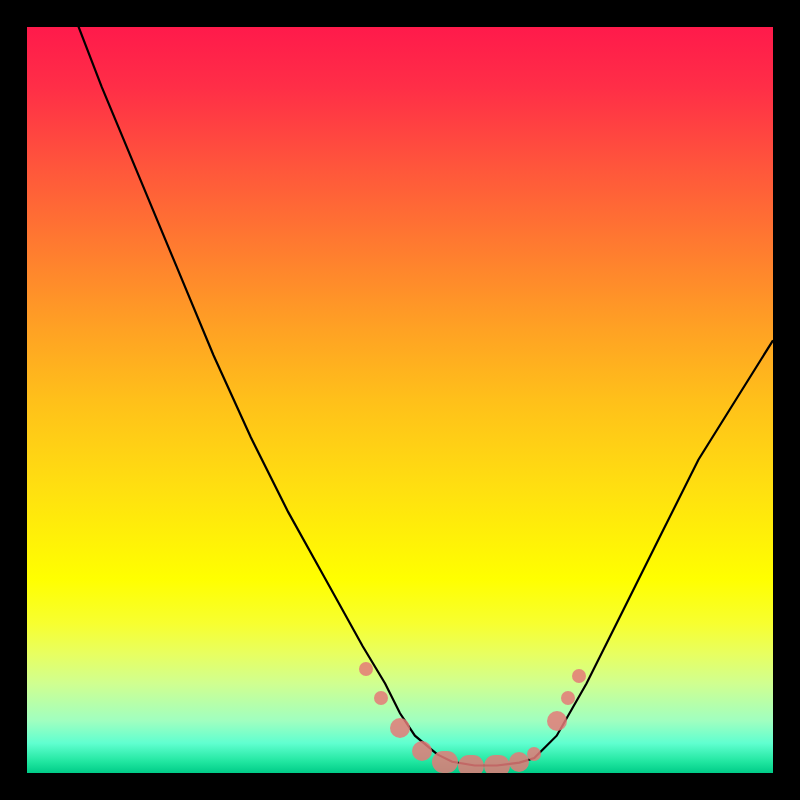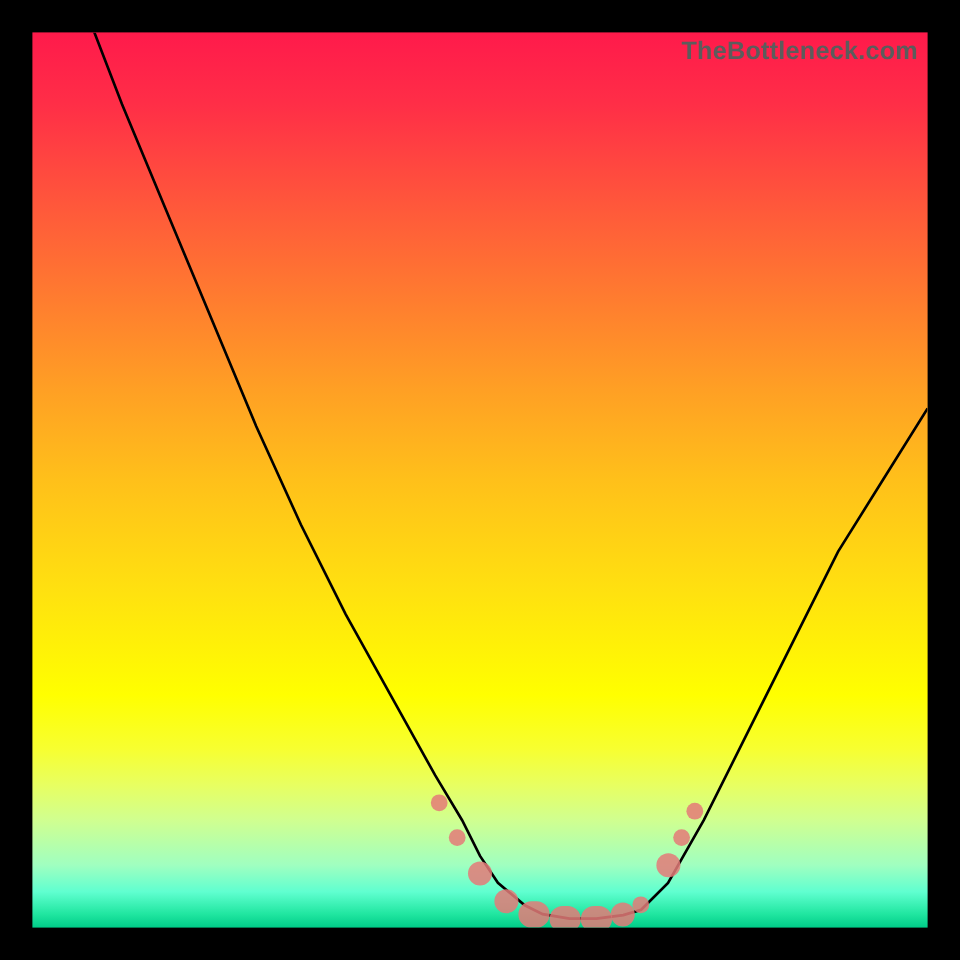--- a/index.html
+++ b/index.html
@@ -67,21 +67,20 @@
     transform: translate(-50%, -50%);
   }
   .marker.big { width: 26px; height: 22px; border-radius: 12px; }
   .marker.small { width: 14px; height: 14px; }
 </style>
 </head>
 <body>
 
 <div class="frame">
   <div class="plot">
-    <div class="watermark">TheBottleneck.com</div>
     <svg class="curve" viewBox="0 0 746 746" preserveAspectRatio="none">
       <path id="curve-path" fill="none" stroke="#000" stroke-width="2.2" d="M37.3 -37.3 L74.6 59.7 L111.9 149.2 L149.2 238.7 L186.5 328.2 L223.8 410.3 L261.1 484.9 L298.4 552.0 L335.7 619.2 L358.1 656.5 L373.0 686.3 L387.9 708.7 L410.3 727.4 L425.2 734.8 L447.6 738.5 L470.0 738.5 L492.4 735.6 L507.3 731.1 L529.7 708.7 L559.5 656.5 L596.8 581.9 L634.1 507.3 L671.4 432.7 L708.7 373.0 L746.0 313.3"></path>
     </svg>
     <div class="markers" id="markers">
         <div class="marker small" style="left: 339.43px; top: 641.56px;"></div>
         <div class="marker small" style="left: 354.35px; top: 671.4px;"></div>
         <div class="marker" style="left: 373px; top: 701.24px;"></div>
         <div class="marker" style="left: 395.38px; top: 723.62px;"></div>
         <div class="marker big" style="left: 417.76px; top: 734.81px;"></div>
         <div class="marker big" style="left: 443.87px; top: 738.54px;"></div>

